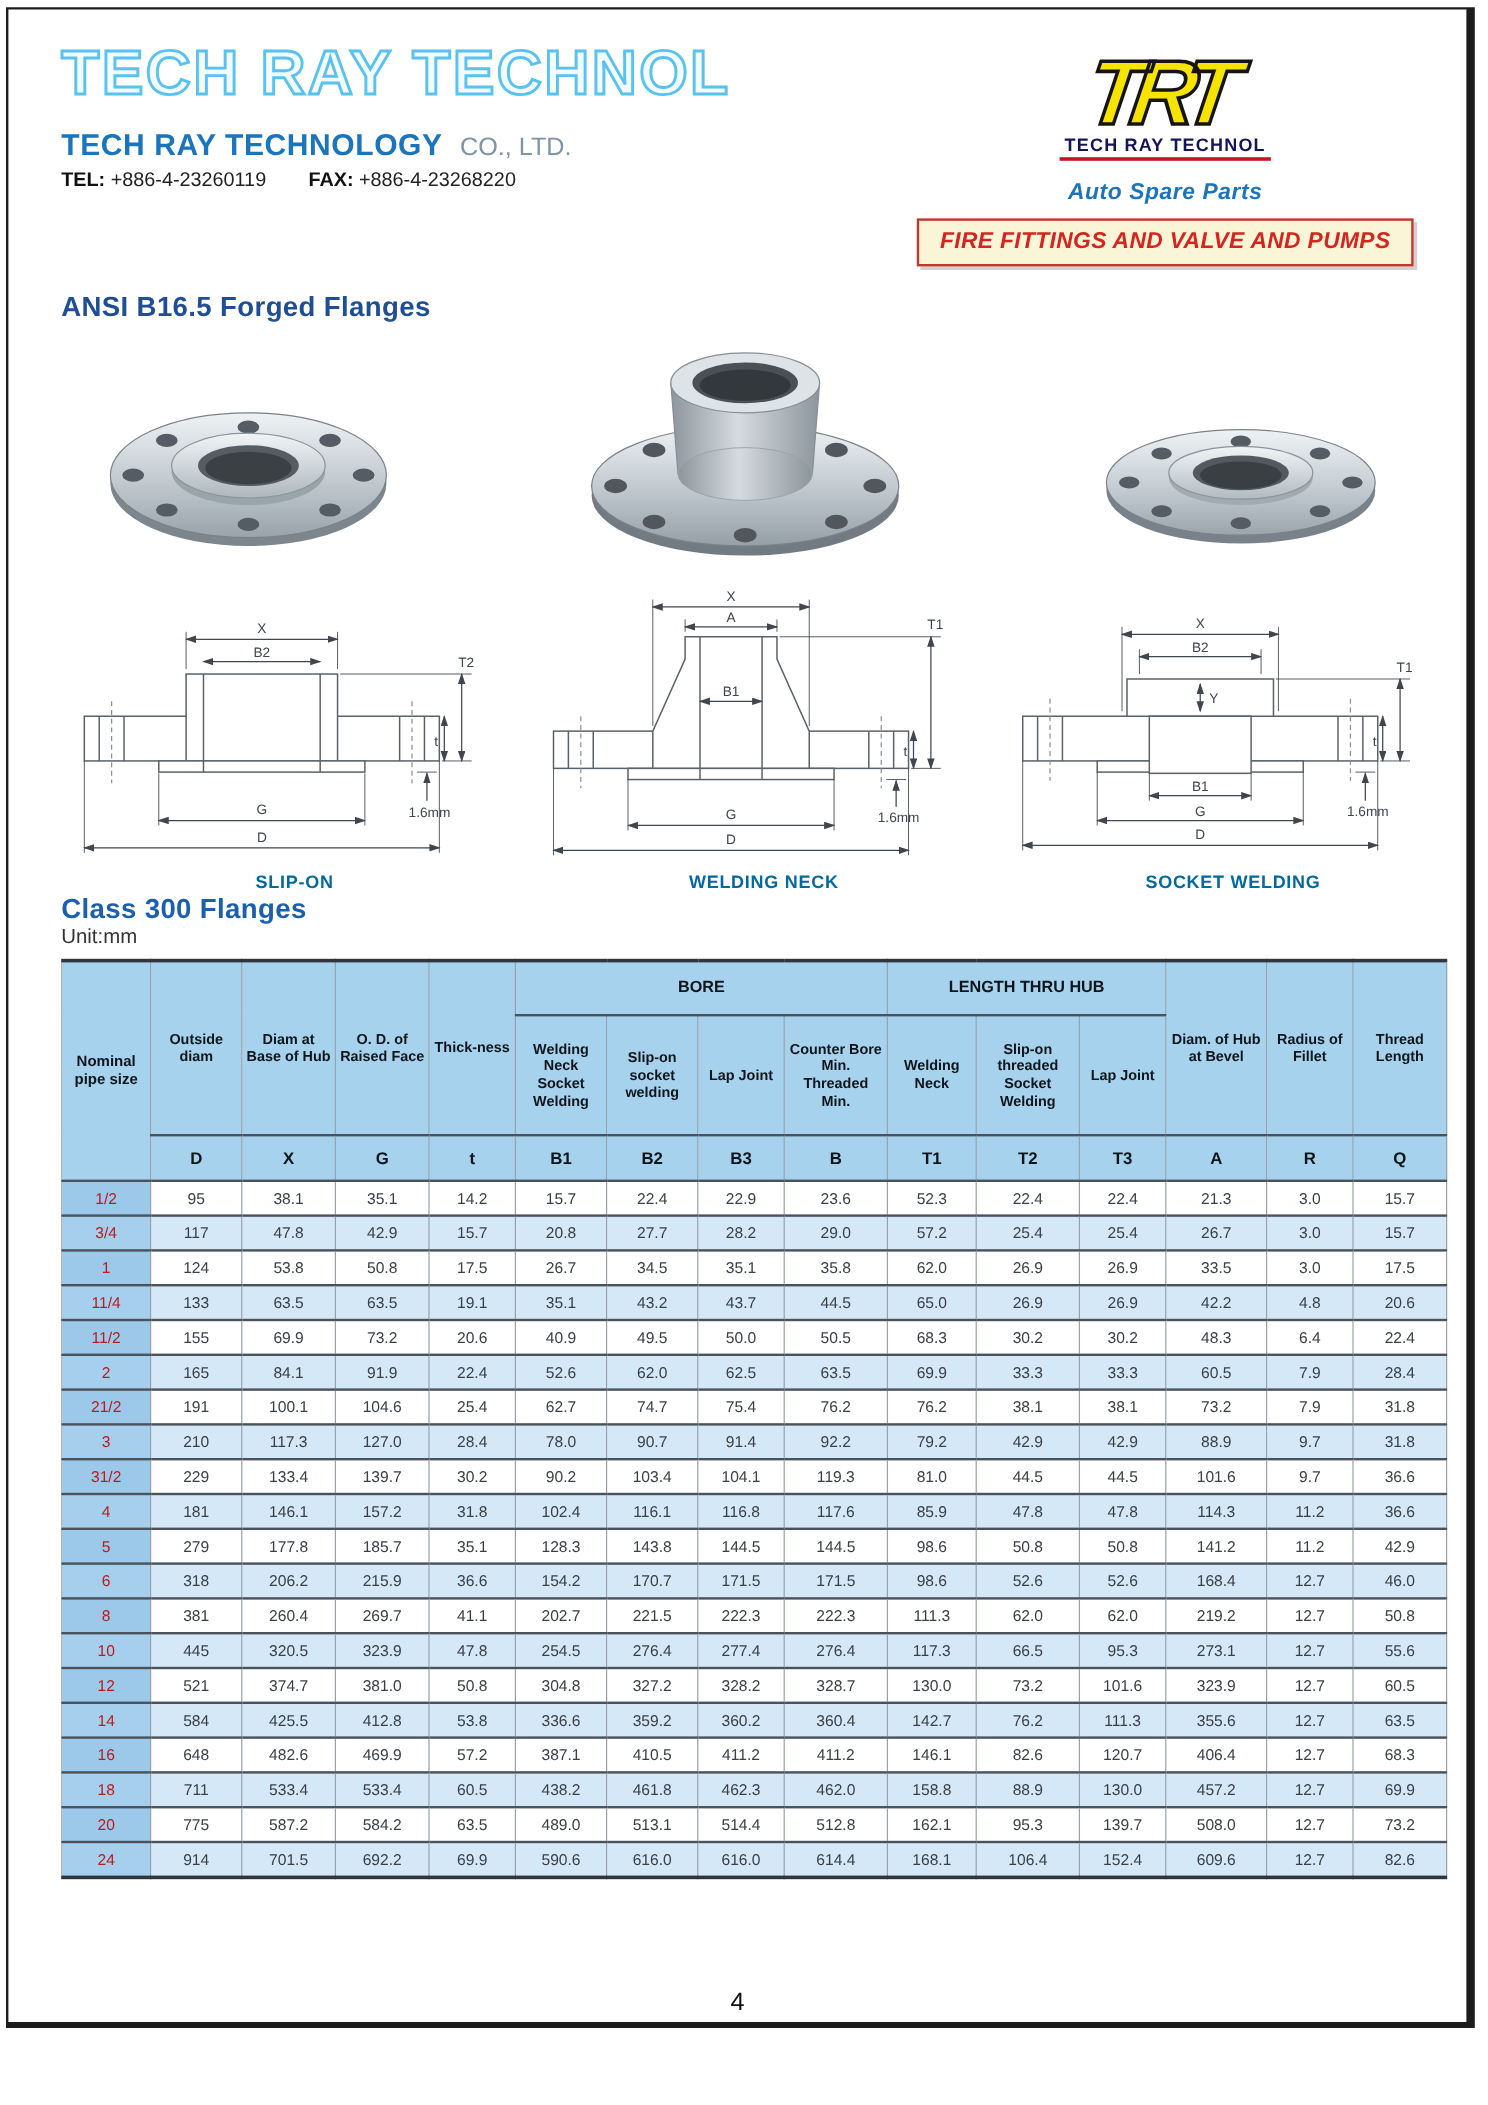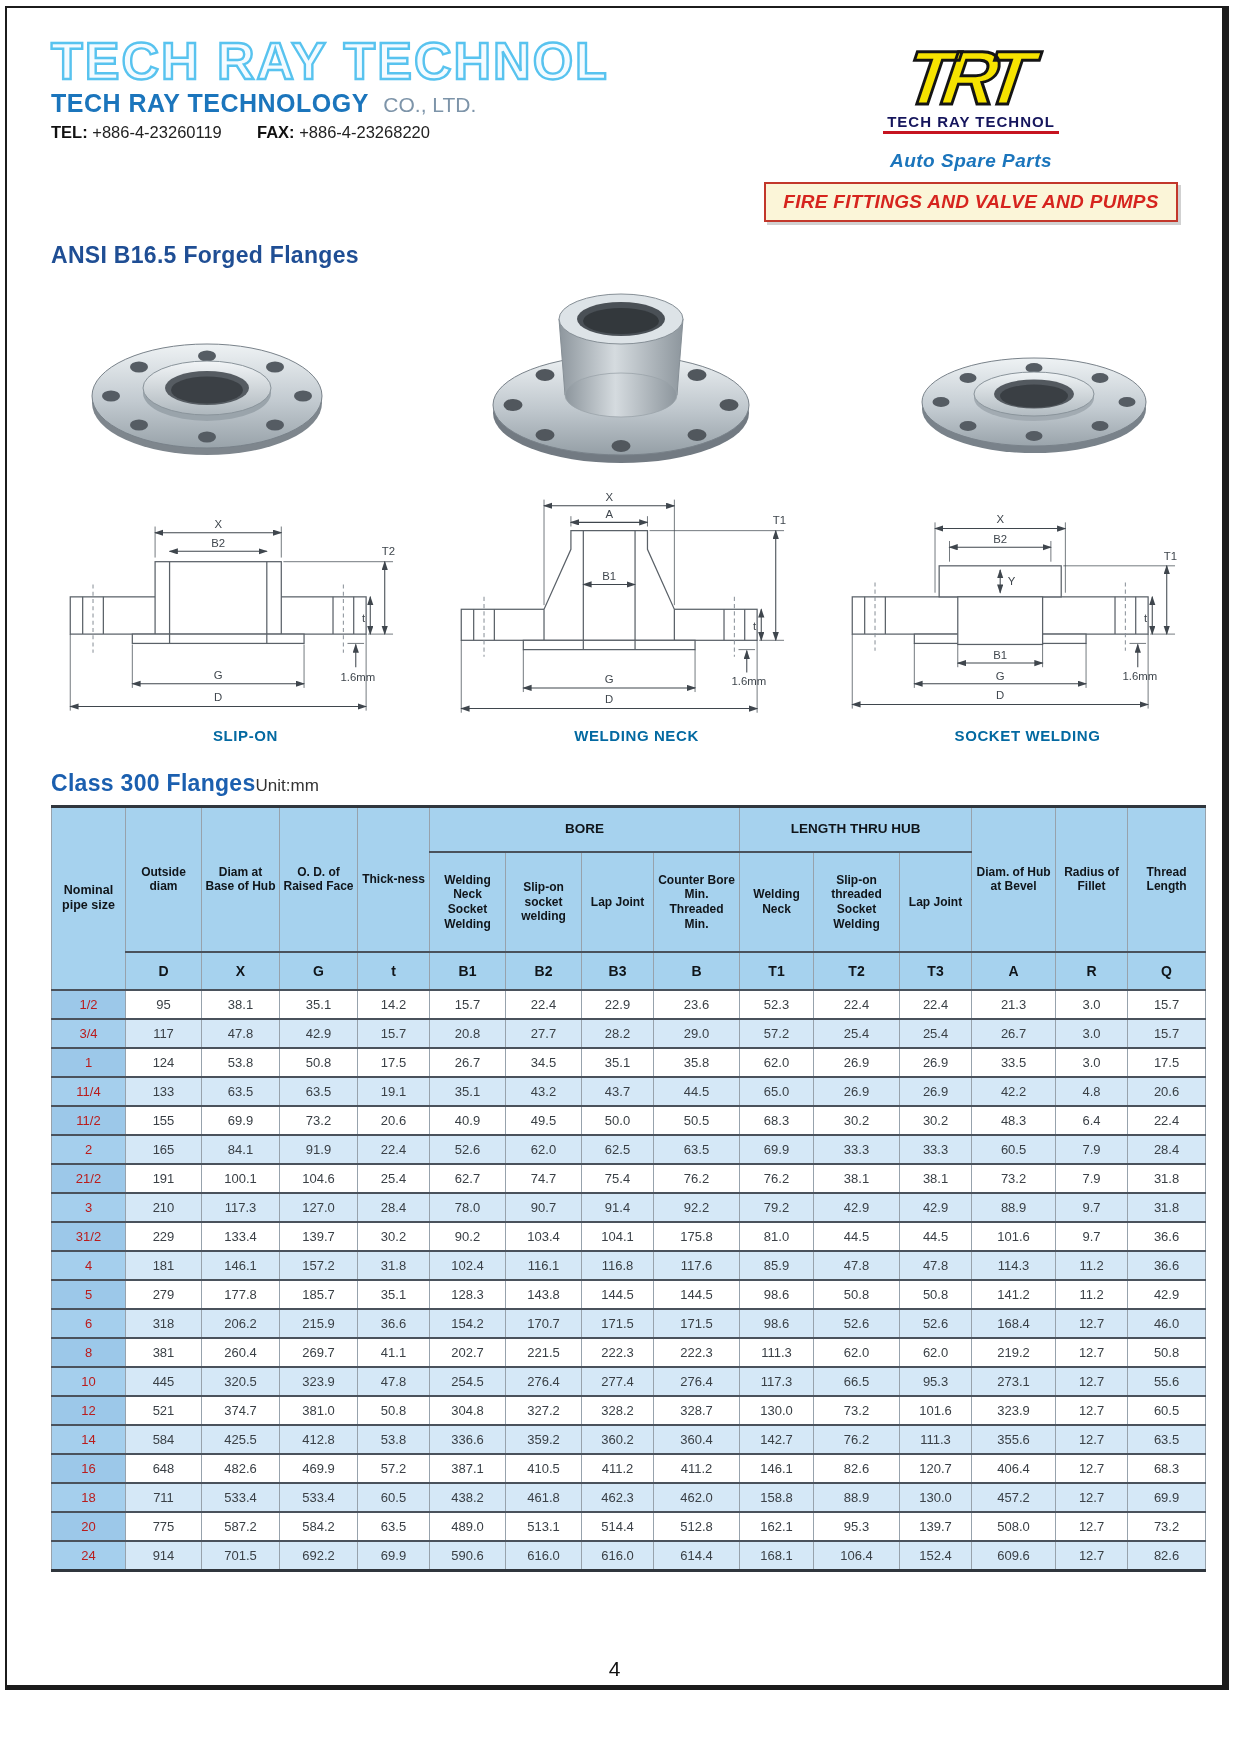--- a/index.html
+++ b/index.html
@@ -7,21 +7,21 @@
          font-family:"Liberation Sans",sans-serif;overflow:hidden;}
   .frame{position:absolute;left:5px;top:6px;width:1224px;height:1684px;box-sizing:border-box;
          border:2px solid #1c1c1c;border-right-width:7px;border-bottom-width:5px;background:#fff;}
   .content{position:relative;padding:26px 36px 0 44px;}
 
   
   .hdr{display:flex;align-items:flex-start;}
   .hdr-left{flex:1;min-width:0;}
   .logo-outline{font-size:52px;font-weight:700;letter-spacing:2px;line-height:1.05;
                 color:#f4fbff;-webkit-text-stroke:2.4px #58c3ef;white-space:nowrap;}
-  .company-line{margin-top:0;}
+  .company-line{margin-top:18px;}
   .company-bold{font-size:25px;font-weight:800;color:#1b75bc;letter-spacing:0.5px;}
   .company-suffix{font-size:21px;color:#7d94a9;margin-left:10px;}
   .addr{font-size:16.5px;color:#222;margin-top:7px;letter-spacing:0.2px;}
   .telfax{font-size:16.5px;color:#222;margin-top:5px;}
   .telfax b, .email b{font-weight:800;color:#111;}
   .fax-gap{display:inline-block;width:26px;}
   .email{font-size:16.5px;color:#222;margin-top:5px;}
 
   .hdr-right{width:430px;flex:0 0 430px;display:flex;flex-direction:column;align-items:center;}
   .trt{display:flex;flex-direction:column;align-items:center;margin-top:6px;}
@@ -48,21 +48,21 @@
   .dcap{font-size:15px;font-weight:700;color:#0369a1;letter-spacing:0.6px;margin-top:6px;margin-left:36px;}
   .dg{stroke:#5a6168;fill:none;stroke-width:1.2;}
   .dgf{fill:#fff;stroke:#5a6168;stroke-width:1.2;}
   .cl{stroke:#8a9199;stroke-width:1;stroke-dasharray:4 3;fill:none;}
   .dim{stroke:#3f464d;stroke-width:1;fill:none;}
   .ext{stroke:#3f464d;stroke-width:0.7;fill:none;}
   .dlab{font-family:"Liberation Sans",sans-serif;font-size:11px;fill:#3f464d;text-anchor:middle;}
   .dlab-e{text-anchor:end;}
 
   
-  .tbl-head-row{display:flex;justify-content:flex-start;align-items:baseline;margin-top:26px;margin-bottom:8px;}
+  .tbl-head-row{display:flex;justify-content:flex-start;align-items:baseline;margin-bottom:8px;flex-direction:column;}
   .tbl-title{font-size:23px;font-weight:800;color:#1b5faf;letter-spacing:0.3px;}
   .tbl-unit{font-size:17px;color:#333;}
   table{border-collapse:collapse;width:100%;table-layout:fixed;border-top:3px solid #30363d;border-bottom:3px solid #30363d;}
   th,td{border-left:1px solid #97a2ac;border-right:1px solid #97a2ac;
         border-top:2px solid #4a525c;border-bottom:2px solid #4a525c;
         text-align:center;vertical-align:middle;padding:1px 2px;box-sizing:border-box;}
   th.h{background:#a6d2ee;color:#10151a;font-weight:700;line-height:1.22;}
   th.group{font-size:13.5px;height:46px;}
   th.desc{font-size:12px;height:100px;}
   th.first-col-h{font-size:12.5px;}
@@ -550,21 +550,21 @@
             </tr>
             <tr>
               <td class="rowhead">31/2</td>
               <td class="num">229</td>
               <td class="num">133.4</td>
               <td class="num">139.7</td>
               <td class="num">30.2</td>
               <td class="num">90.2</td>
               <td class="num">103.4</td>
               <td class="num">104.1</td>
-              <td class="num">175.8</td>
+              <td class="num">119.3</td>
               <td class="num">81.0</td>
               <td class="num">44.5</td>
               <td class="num">44.5</td>
               <td class="num">101.6</td>
               <td class="num">9.7</td>
               <td class="num">36.6</td>
             </tr>
             <tr class="stripe">
               <td class="rowhead">4</td>
               <td class="num">181</td>

